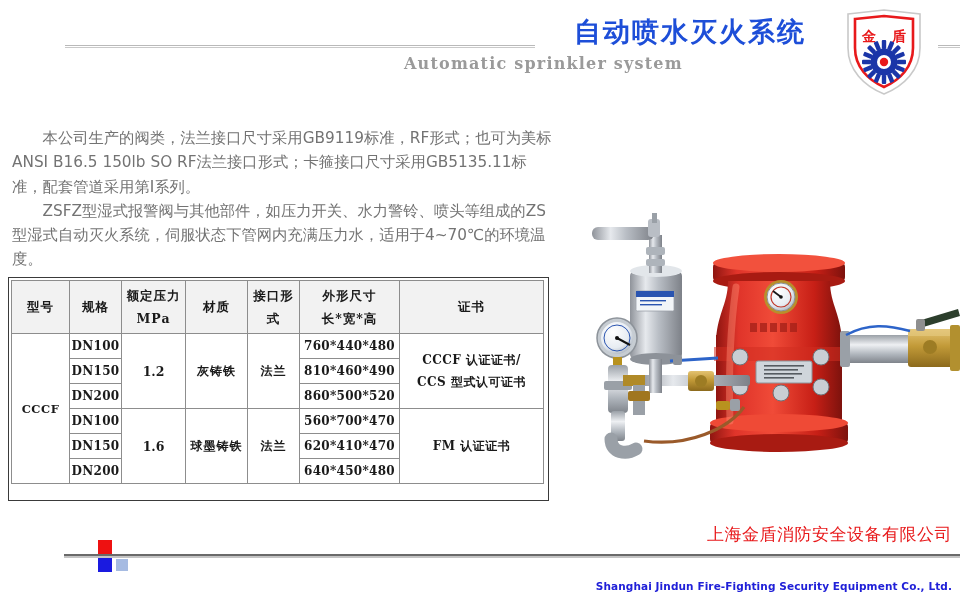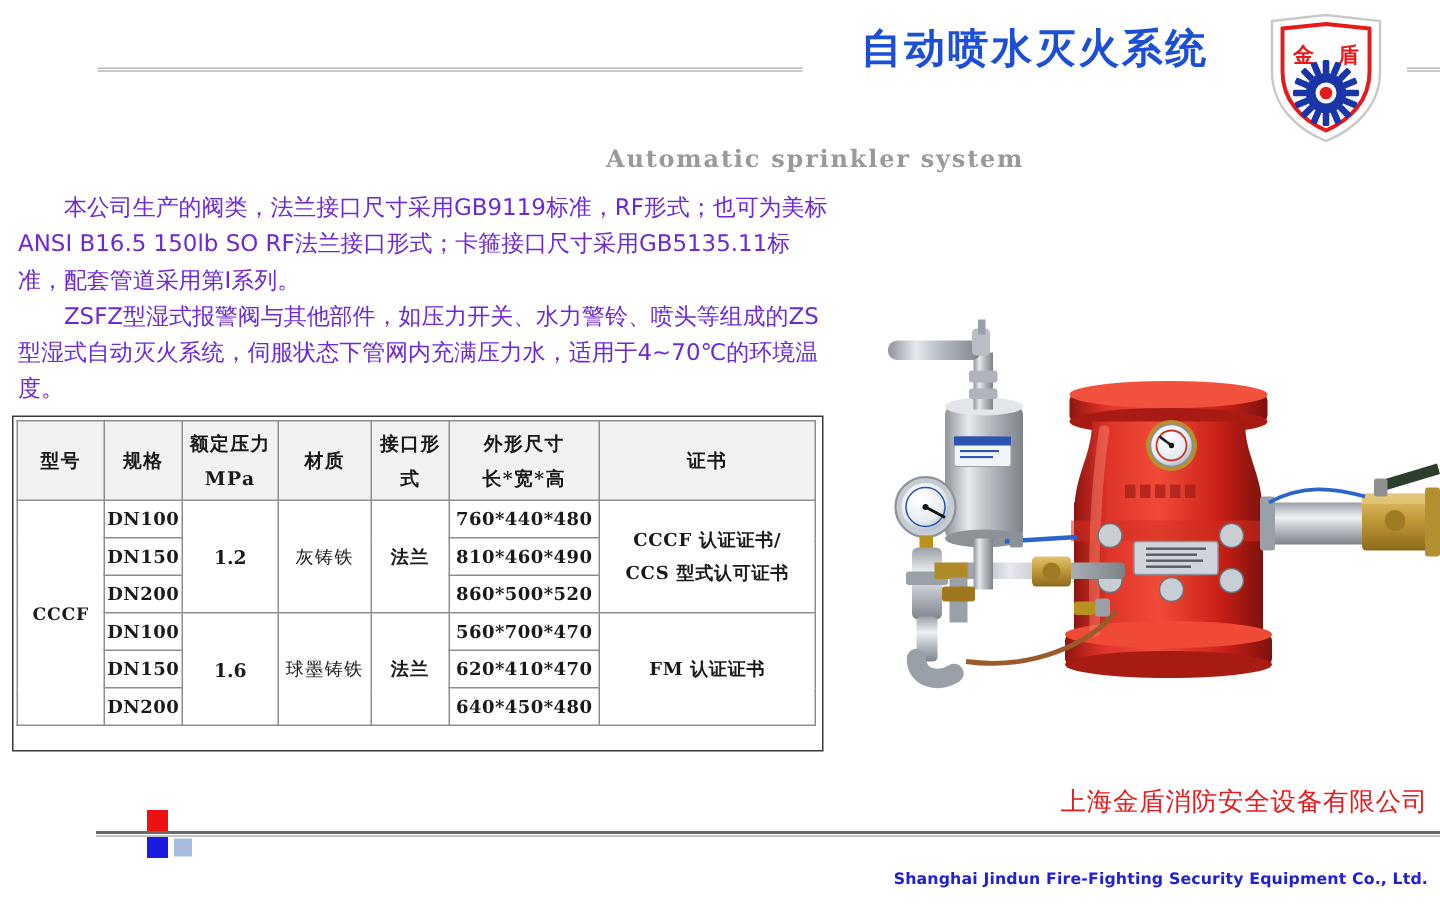--- a/index.html
+++ b/index.html
@@ -38,34 +38,33 @@
 
   #header-title-en{
     position:absolute;left:404px;top:54px;
     font-family:"DejaVu Serif","Liberation Serif",serif;
     font-weight:bold;
     font-size:16px;
     letter-spacing:1.2px;
     color:#9a9a9a;
     white-space:nowrap;
     z-index:4;
-    margin-top:42px;
   }
 
   
   #logo{position:absolute;left:838px;top:8px;width:92px;height:88px;z-index:6;}
   #logo-bg{position:absolute;left:832px;top:4px;width:106px;height:96px;background:#fff;z-index:5;}
 
   
   #body-copy{
     position:absolute;left:12px;top:126px;width:545px;
     font-family:"DejaVu Sans","Liberation Sans",sans-serif;
     font-size:15.3px;
     line-height:24.3px;
-    color:#6d28d9;
+    color:#737373;
     letter-spacing:0px;
   }
   #body-copy p{margin:0 0 0 0;text-indent:2em;}
   #body-copy p + p{margin-top:0px;}
 
   
   #spec-table{
     position:absolute;left:11px;top:280px;width:532px;
     border-collapse:collapse;
     font-family:"DejaVu Serif","Liberation Serif",serif;
@@ -87,21 +86,21 @@
     letter-spacing:1px;
   }
   #spec-table .hdr .two-line{display:block;}
   #spec-table .hdr .two-line .l1{display:block;}
   #spec-table .hdr .two-line .l2{display:block;margin-top:5px;}
 
   #spec-table td.dn{height:24px;font-size:12px;font-weight:bold;letter-spacing:0.3px;}
   #spec-table td.dim{height:24px;font-size:12px;font-weight:bold;letter-spacing:0.3px;}
   #spec-table td.model{font-size:11.5px;font-weight:bold;letter-spacing:0.5px;}
   #spec-table td.press{font-size:12.5px;font-weight:bold;}
-  #spec-table td.mat{font-size:12px;font-weight:normal;letter-spacing:1px;}
+  #spec-table td.mat{font-size:12px;font-weight:bold;letter-spacing:1px;}
   #spec-table td.iface{font-size:12px;font-weight:bold;letter-spacing:1px;}
   #spec-table td.cert{font-size:12px;font-weight:bold;line-height:22px;letter-spacing:0.5px;}
 
   
   #product{position:absolute;left:578px;top:195px;width:382px;height:330px;}
 
   
   #footer-rule{
     position:absolute;left:64px;top:554px;width:896px;height:4px;
     background:linear-gradient(to bottom,#6a6a6a 0%,#6a6a6a 45%,#ffffff 45%,#ffffff 62%,#c4c4c4 62%,#c4c4c4 100%);

